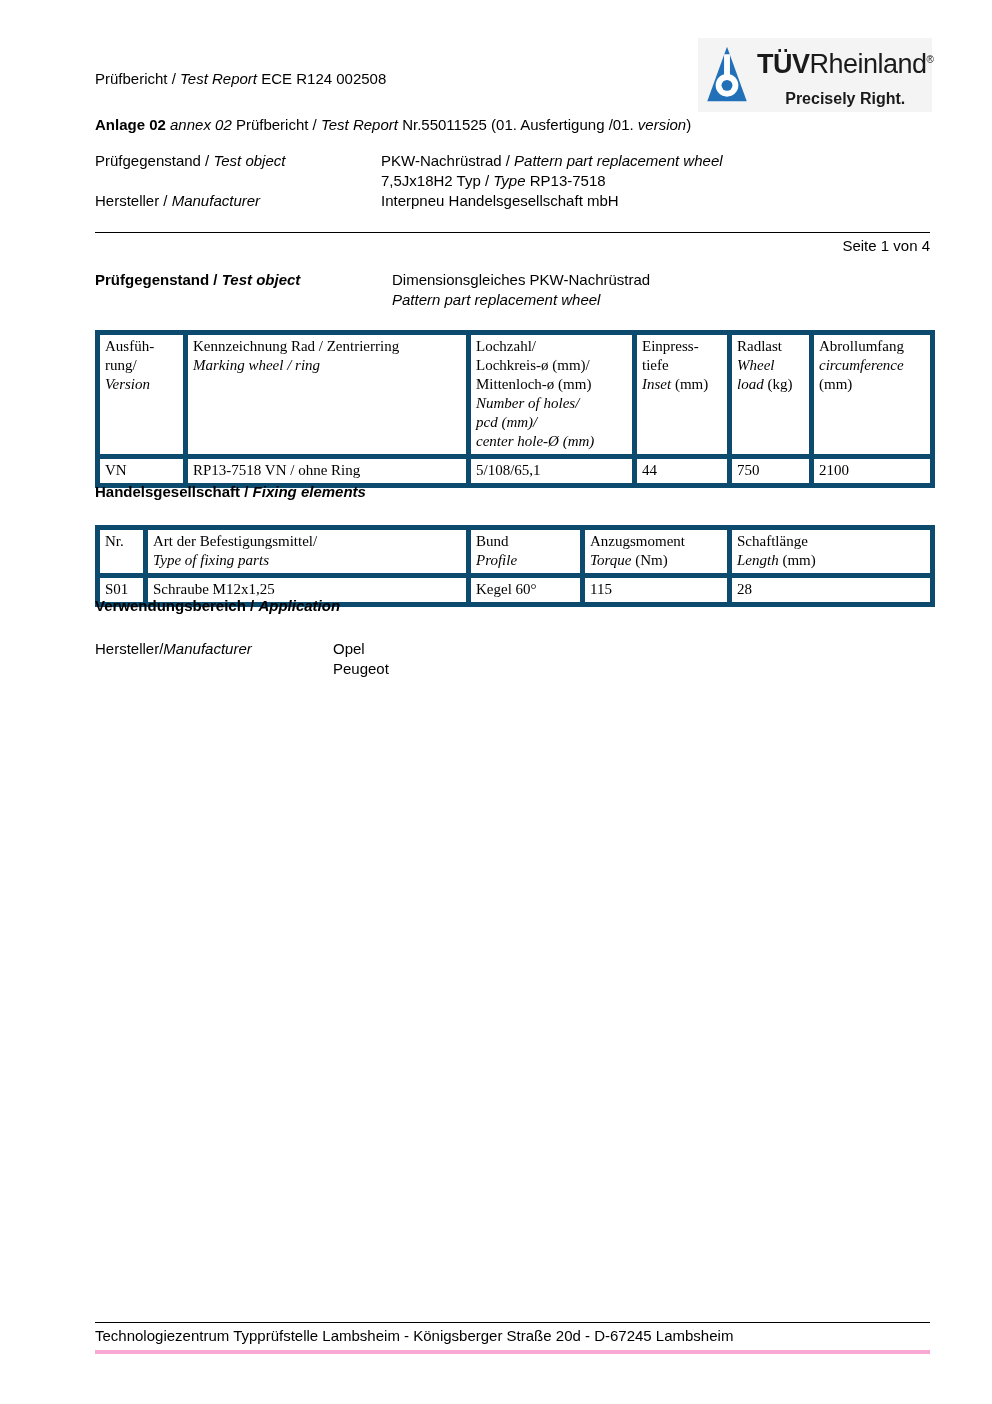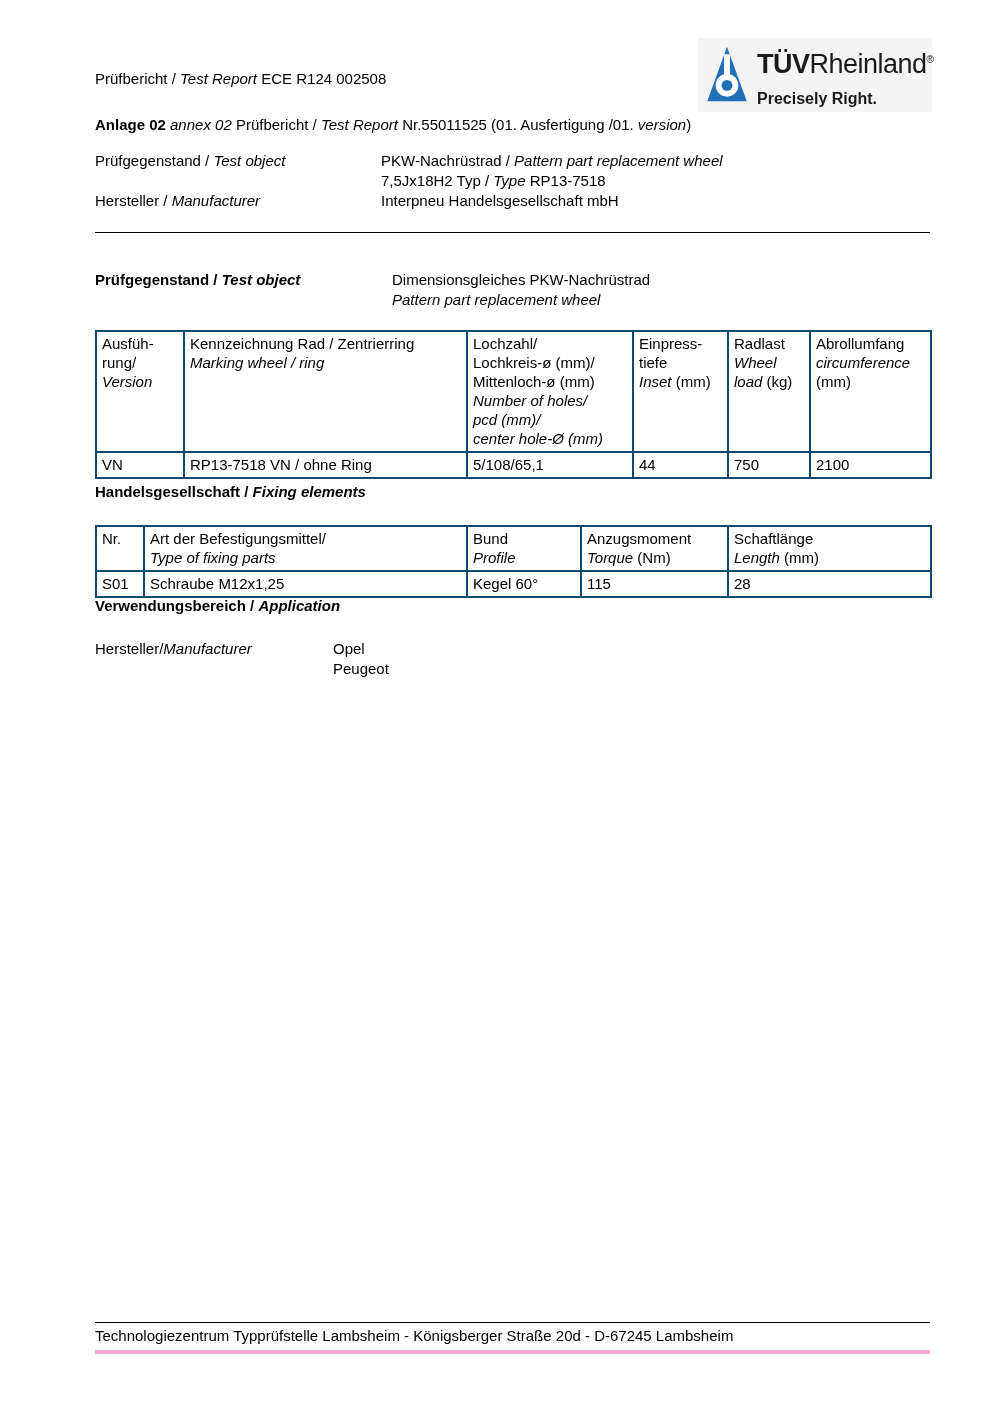--- a/index.html
+++ b/index.html
@@ -14,21 +14,21 @@
   .i  { font-style:italic; }
   .b  { font-weight:bold; }
   .bi { font-weight:bold; font-style:italic; }
   .rich { white-space:pre-line; }
 
   .doc-title { top:57px; left:95px;margin-top:12px; }
 
   .logo-block {
     top:38px; left:698px; width:234px; height:74px;
     background:#f4f4f4; padding:5px 8px 4px 8px;
-    display:flex; flex-direction:row; align-items:flex-start; gap:9px;
+    display:flex; flex-direction:row; align-items:flex-start; gap:9px;text-align:center;
   }
   .logo-triangle { width:42px; height:58px; flex:0 0 auto; margin-top:2px; }
   .logo-right { display:flex; flex-direction:column; }
   .logo-brand { font-size:27px; line-height:30px; color:#1a1a1a; letter-spacing:-0.5px; margin-top:6px; }
   .logo-tuv { font-weight:bold; }
   .logo-rh { font-weight:normal; }
   .logo-reg { font-size:10px; vertical-align:super; line-height:0; }
   .logo-tagline { font-size:16px; font-weight:bold; color:#1a1a1a; margin-top:10px; }
 
   .annex-line { top:115px; left:95px; width:840px; }
@@ -39,22 +39,22 @@
   .object-value { flex:1;margin-left:48px; }
 
   .divider { top:232px; left:95px; width:835px; border-top:1px solid #000; height:0; }
   .page-indicator { top:236px; left:95px; width:835px; text-align:right; }
 
   .sec1-heading { top:270px; left:95px; }
   .sec1-value { top:270px; left:392px; }
 
   table { border-collapse:collapse; table-layout:fixed; }
   td, th {
-    border:2px solid #0c4a6e; vertical-align:top; text-align:left;
-    padding:2px 5px 3px 5px; font-weight:normal; font-size:15px; line-height:19px;
+    border:5px solid #0c4a6e; vertical-align:top; text-align:left;
+    padding:2px 5px 3px 5px; font-weight:normal; font-size:15px; line-height:19px;font-family:Liberation Serif, serif;
   }
   .t1 { top:330px; left:95px; width:835px; }
   .t2 { top:525px; left:95px; width:835px; }
 
   .sec2-heading { top:482px; left:95px; }
   .sec3-heading { top:596px; left:95px; }
 
   .manu-block { top:639px; left:95px; width:600px; display:flex; }
   .manu-label { width:238px; flex:0 0 auto; }
   .manu-values { flex:1; white-space:pre-line; }
@@ -96,20 +96,21 @@
       <div class="object-label rich"></div>
       <div class="object-value rich"><span>7,5Jx18H2 Typ / </span><span class="i">Type</span><span> RP13-7518</span></div>
     </div>
     <div class="object-row">
       <div class="object-label rich"><span>Hersteller / </span><span class="i">Manufacturer</span></div>
       <div class="object-value rich"><span>Interpneu Handelsgesellschaft mbH</span></div>
     </div>
   </div>
 
   <div class="abs divider"></div>
+  <div class="abs page-indicator">Seite 1 von 4</div>
 
   <div class="abs sec1-heading rich"><span class="b">Prüfgegenstand / </span><span class="bi">Test object</span></div>
   <div class="abs sec1-value rich"><span>Dimensionsgleiches PKW-Nachrüstrad
 </span><span class="i">Pattern part replacement wheel</span></div>
 
   <table class="abs t1">
     <colgroup>
       <col style="width:88px">
         <col style="width:283px">
         <col style="width:166px">

